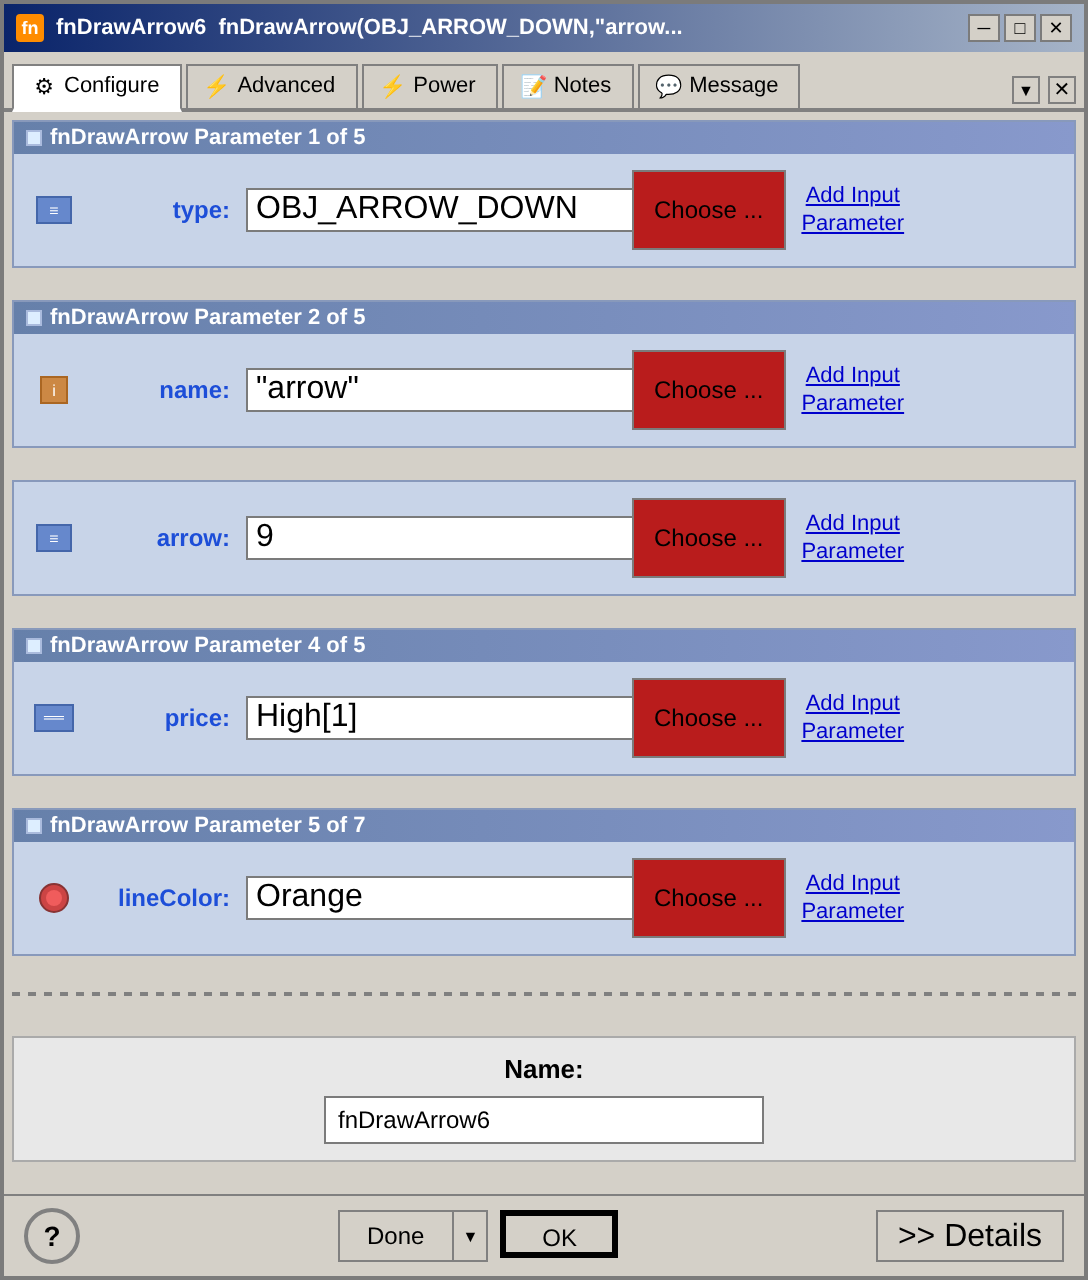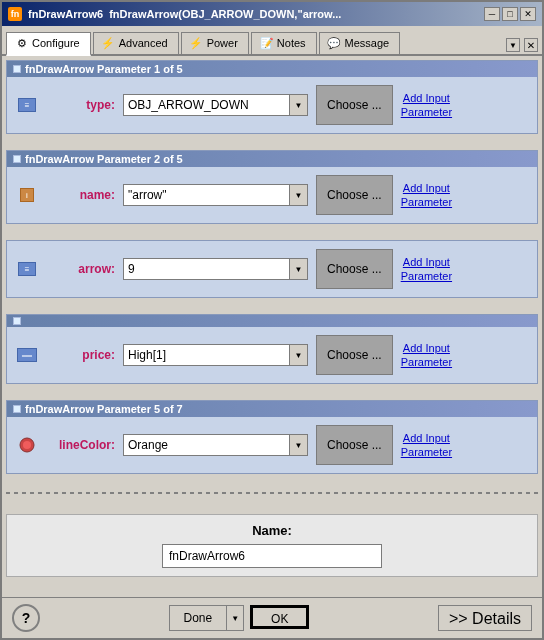--- a/index.html
+++ b/index.html
@@ -175,53 +175,53 @@
     .param-label-icon {
       width: 20px;
       height: 20px;
       display: flex;
       align-items: center;
       justify-content: center;
       flex-shrink: 0;
     }
     .param-label {
       font-size: 12px;
-      color: #be185d;
+      color: #1d4ed8;
       font-weight: bold;
       width: 70px;
       text-align: right;
       flex-shrink: 0;
     }
     .param-combo {
       display: flex;
       flex: 1;
       max-width: 185px;
     }
     .param-input {
       flex: 1;
       border: 1px solid #7b7b7b;
       background: white;
       padding: 2px 4px;
-      font-size: 12px;
+      font-size: 16px;
       height: 22px;
     }
     .param-dropdown-btn {
       width: 18px;
       height: 22px;
       background: #d4d0c8;
       border: 1px solid #7b7b7b;
       border-left: none;
       display: flex;
       align-items: center;
       justify-content: center;
       cursor: pointer;
       font-size: 8px;
     }
     .choose-btn {
-      background: #a3a3a3;
+      background: #b91c1c;
       border: 1px solid #7b7b7b;
       padding: 2px 10px;
       font-size: 12px;
       cursor: pointer;
       height: 40px;
       white-space: nowrap;
     }
     .add-input-link {
       font-size: 11px;
       color: #0000cc;
@@ -474,20 +474,21 @@
           <div class="param-dropdown-btn">▼</div>
         </div>
         <button class="choose-btn">Choose ...</button>
         <div class="add-input-link">Add Input<br>Parameter</div>
       </div>
     </div>
 
     <div class="param-section">
       <div class="param-header">
         <div class="param-header-dot"></div>
+        <span>fnDrawArrow Parameter 4 of 5</span>
       </div>
       <div class="param-row">
         <div class="param-label-icon">
           <div class="price-icon-box">══</div>
         </div>
         <span class="param-label">price:</span>
         <div class="param-combo">
           <input class="param-input" type="text" value="High[1]" style="">
           <div class="param-dropdown-btn">▼</div>
         </div>

